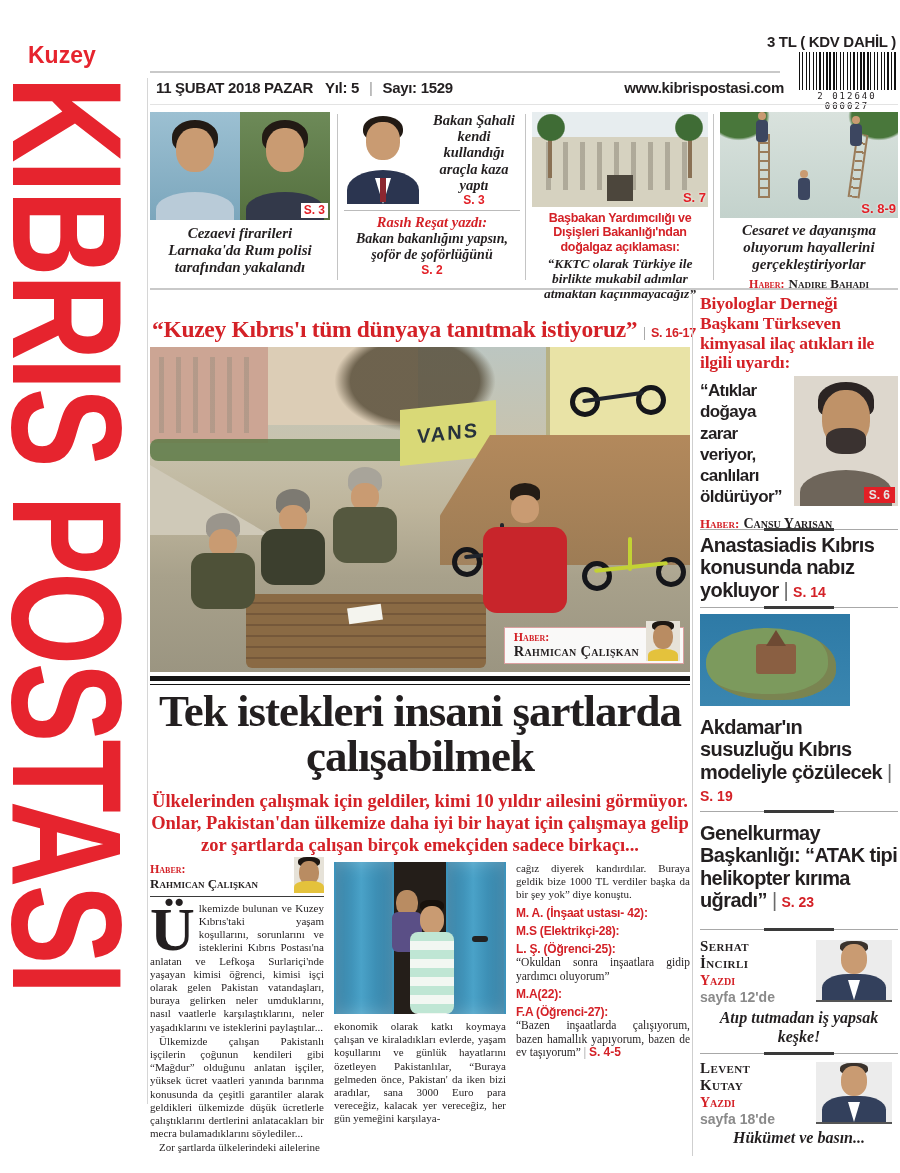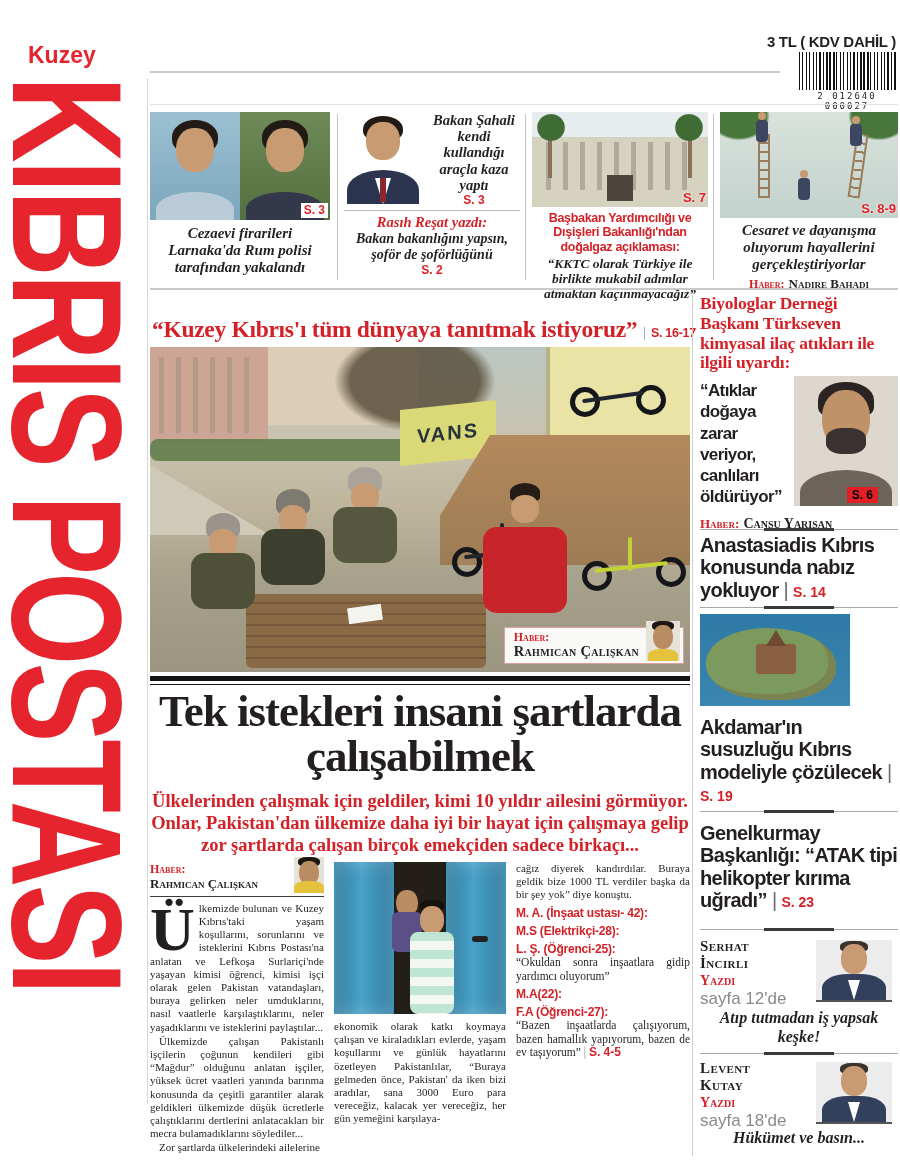--- a/index.html
+++ b/index.html
@@ -156,21 +156,21 @@
   .rc{left:700px;width:198px}
   .bioIntro{top:294px;color:var(--red);font-weight:bold;font-size:17.5px;line-height:1.13;letter-spacing:-0.2px}
   .bioRow{top:376px;height:138px}
   .bioQuote{position:absolute;left:0;top:4px;width:88px;font-family:"Liberation Sans",sans-serif;font-weight:bold;
             font-size:17px;line-height:1.25;letter-spacing:-0.6px}
   .biophoto{position:absolute;right:0;top:0;width:104px;height:130px;background:#ddd7cd;overflow:hidden}
   .biophoto .hr{position:absolute;left:50%;top:6px;transform:translateX(-50%);width:56px;height:36px;background:#2b2423;border-radius:50% 50% 30% 30%}
   .biophoto .h{position:absolute;left:50%;top:14px;transform:translateX(-50%);width:48px;height:58px;background:#bf9268;border-radius:46%}
   .biophoto .brd{position:absolute;left:50%;top:52px;transform:translateX(-50%);width:40px;height:26px;background:#3a3230;border-radius:40%}
   .biophoto .bd{position:absolute;left:50%;bottom:-8px;transform:translateX(-50%);width:92px;height:44px;background:#6e655a;border-radius:50% 50% 0 0}
-  .chipR{position:absolute;right:20px;bottom:3px;background:var(--badge);color:#000000;font-family:"Liberation Sans",sans-serif;font-weight:bold;font-size:12px;padding:1px 5px}
+  .chipR{position:absolute;right:3px;bottom:3px;background:var(--badge);color:#e5e5e5;font-family:"Liberation Sans",sans-serif;font-weight:bold;font-size:12px;padding:1px 5px}
   .bioBy{top:514px;line-height:1.1}
   .bioBy .l1{color:var(--red);font-weight:bold;font-size:13px}
   .bioBy .l2{font-weight:bold;font-size:14px}
   .rdiv{left:700px;width:198px;height:4px}
   .rdiv::before{content:"";position:absolute;left:0;right:0;top:1px;height:1px;background:#a8a8a8}
   .rdiv::after{content:"";position:absolute;left:64px;width:70px;top:0;height:3px;background:#3a3a3a}
   .rhl{font-family:"Liberation Sans",sans-serif;font-weight:bold;font-size:20px;line-height:1.12;letter-spacing:-0.6px}
   .rhl .s{color:#6a6a6a;font-weight:normal}
   .rhl .p{color:var(--red);font-size:14px;letter-spacing:0}
   .r1{top:534px}
@@ -178,21 +178,21 @@
   .island{position:absolute;left:6px;top:14px;width:130px;height:72px;background:#7c9a5d;border-radius:48% 54% 42% 50%;box-shadow:inset -8px -6px 0 rgba(120,110,70,.5)}
   .church{position:absolute;left:56px;top:30px;width:40px;height:30px;background:#8a5f42;border-radius:3px}
   .dome{position:absolute;left:66px;top:16px;width:0;height:0;border-left:10px solid transparent;border-right:10px solid transparent;border-bottom:16px solid #6e4a33}
   .r2{top:716px}
   .r3{top:822px}
   .colbox{height:66px}
   .cb0{top:938px}
   .cb1{top:1060px}
   .colbox .nm{font-weight:bold;font-size:15px;line-height:1.15;letter-spacing:.4px}
   .colbox .yz{color:var(--red);font-weight:bold;font-size:14px}
-  .colbox .pp{font-family:"Liberation Sans",sans-serif;font-weight:normal;font-size:17px;color:#8a8a8a}
+  .colbox .pp{font-family:"Liberation Sans",sans-serif;font-weight:bold;font-size:14px;color:#8a8a8a}
   .colface{position:absolute;right:6px;top:2px;width:76px;height:62px;background:#ececec;overflow:hidden;border-bottom:2px solid #555}
   .colface .h{position:absolute;left:50%;top:4px;transform:translateX(-50%);width:26px;height:30px;background:#c99b72;border-radius:46%}
   .colface .hr{position:absolute;left:50%;top:1px;transform:translateX(-50%);width:28px;height:12px;background:#3a322c;border-radius:40%}
   .colface .bd{position:absolute;left:50%;bottom:-8px;transform:translateX(-50%);width:64px;height:34px;background:#33405c;border-radius:40% 40% 0 0}
   .colface .sh{position:absolute;left:50%;bottom:0;transform:translateX(-50%);width:12px;height:20px;background:#fff;clip-path:polygon(50% 100%,0 0,100% 0)}
   .cquote{font-weight:bold;font-style:italic;font-size:16px;text-align:center;line-height:1.2}
   .cq0{top:1008px}
   .cq1{top:1128px}
 </style>
 </head>
@@ -201,20 +201,29 @@
 <div id="page">
 
   <div class="abs kuzey">Kuzey</div>
   <div class="abs mast">KIBRIS POSTASI</div>
   <div class="abs mastline"></div>
 
   <div class="abs price">3 TL ( KDV DAHİL )</div>
   <div class="abs barcode"></div>
   <div class="abs bcd">2 012640 000027</div>
   <div class="abs hl1"></div>
+  <div class="abs daterow">
+    <span>
+      <span>11 ŞUBAT 2018 PAZAR</span>
+      <span style="margin-left:8px">Yıl: 5</span>
+      <span class="sep">|</span>
+      <span>Sayı: 1529</span>
+    </span>
+    <span>www.kibrispostasi.com</span>
+  </div>
   <div class="abs hl2"></div>
 
   <div class="abs strip" style="left:150px;width:180px">
     <div class="ph ph1">
       <div class="mug mug1">
         <div class="mhair"></div>
         <div class="mface"></div>
         <div class="mbody"></div>
       </div>
       <div class="mug mug2">

